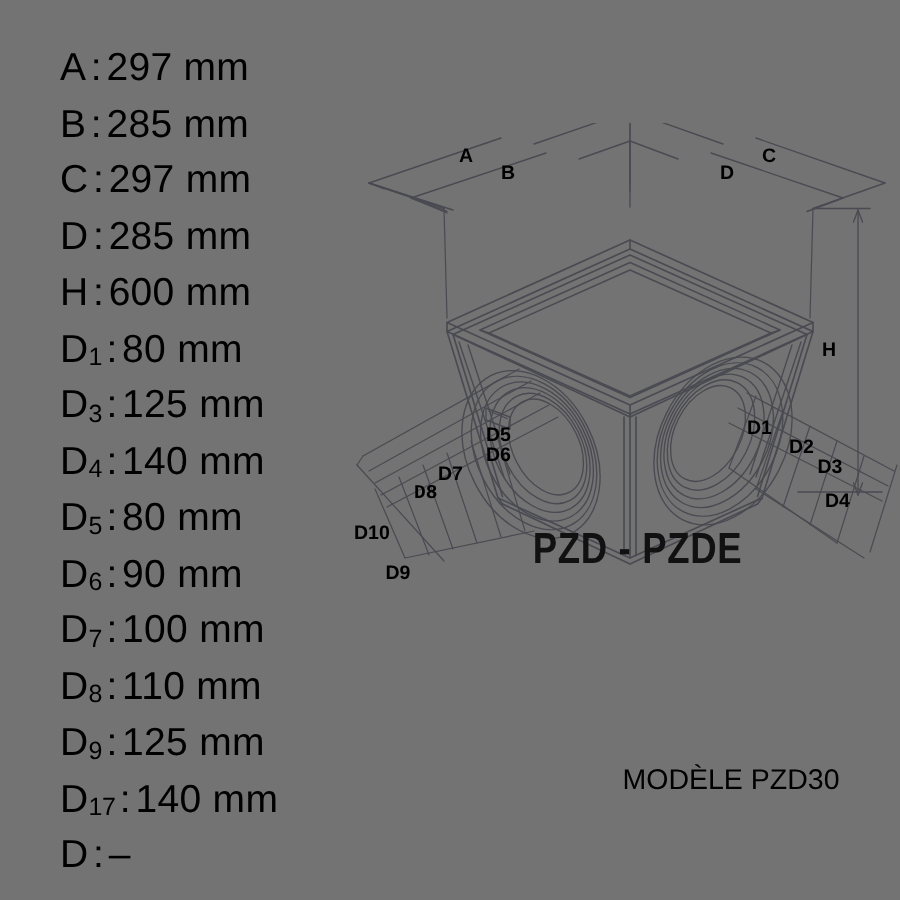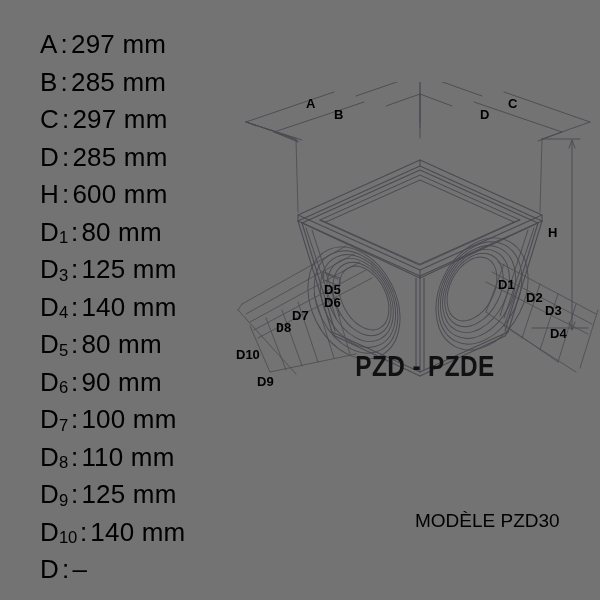--- a/index.html
+++ b/index.html
@@ -143,21 +143,21 @@
 
     <div class="spec-row">
       <span class="spec-key"><span>D</span><sub>8</sub></span><span class="spec-sep">:</span><span class="spec-val">110 mm</span>
     </div>
 
     <div class="spec-row">
       <span class="spec-key"><span>D</span><sub>9</sub></span><span class="spec-sep">:</span><span class="spec-val">125 mm</span>
     </div>
 
     <div class="spec-row">
-      <span class="spec-key"><span>D</span><sub>10</sub></span><span class="spec-sep">:</span><span class="spec-val">140 mm</span>
+      <span class="spec-key"><span>D</span><sub>17</sub></span><span class="spec-sep">:</span><span class="spec-val">140 mm</span>
     </div>
 
     <div class="spec-row">
       <span class="spec-key"><span>D</span></span><span class="spec-sep">:</span><span class="spec-val">–</span>
     </div>
 
   </div>
 
   <div id="drawing">
     <svg width="364" height="320" viewBox="0 0 364 320" xmlns="http://www.w3.org/2000/svg">

